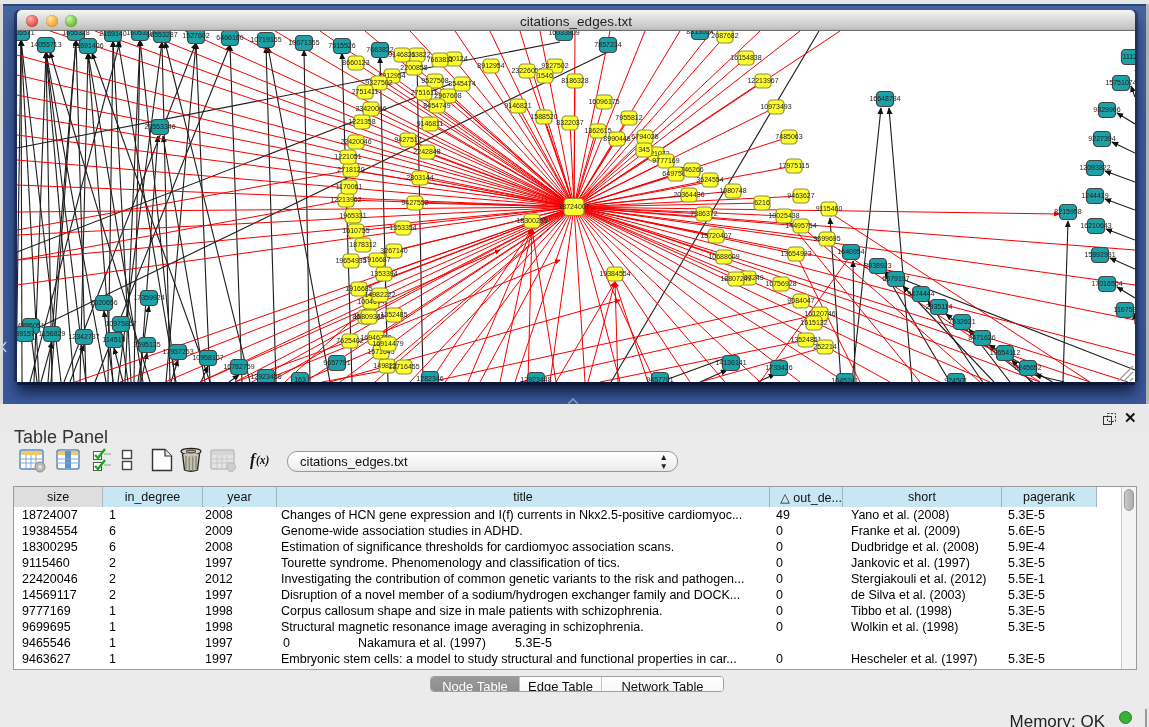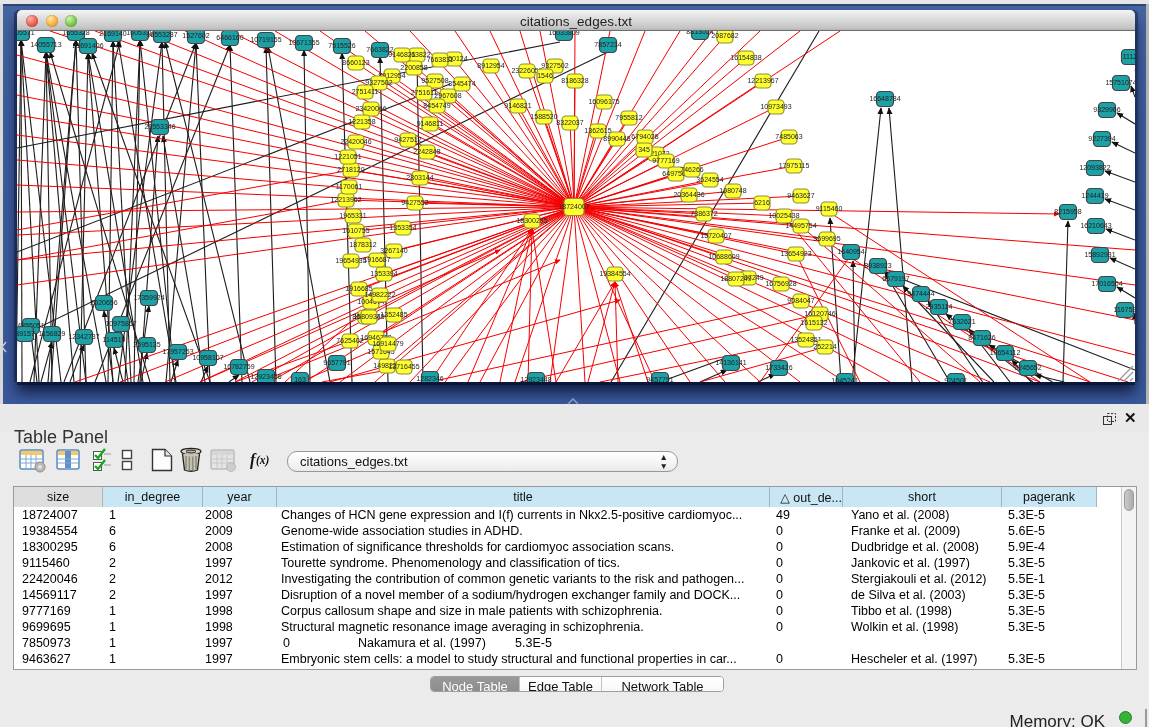--- a/index.html
+++ b/index.html
@@ -778,21 +778,21 @@
 <div class="tr">
           <div class="c0">9699695</div>
           <div class="c1">1</div>
           <div class="c2">1998</div>
           <div class="c3">Structural magnetic resonance image averaging in schizophrenia.</div>
           <div class="c4">0</div>
           <div class="c5">Wolkin et al. (1998)</div>
           <div class="c6">5.3E-5</div>
         </div>
 <div class="tr">
-          <div class="c0">7850973</div>
+          <div class="c0">9465546</div>
           <div class="c1">1</div>
           <div class="c2">1997</div>
           <div class="c4">0</div>
           <div class="c5">Nakamura et al. (1997)</div>
           <div class="c6">5.3E-5</div>
         </div>
 <div class="tr">
           <div class="c0">9463627</div>
           <div class="c1">1</div>
           <div class="c2">1997</div>

